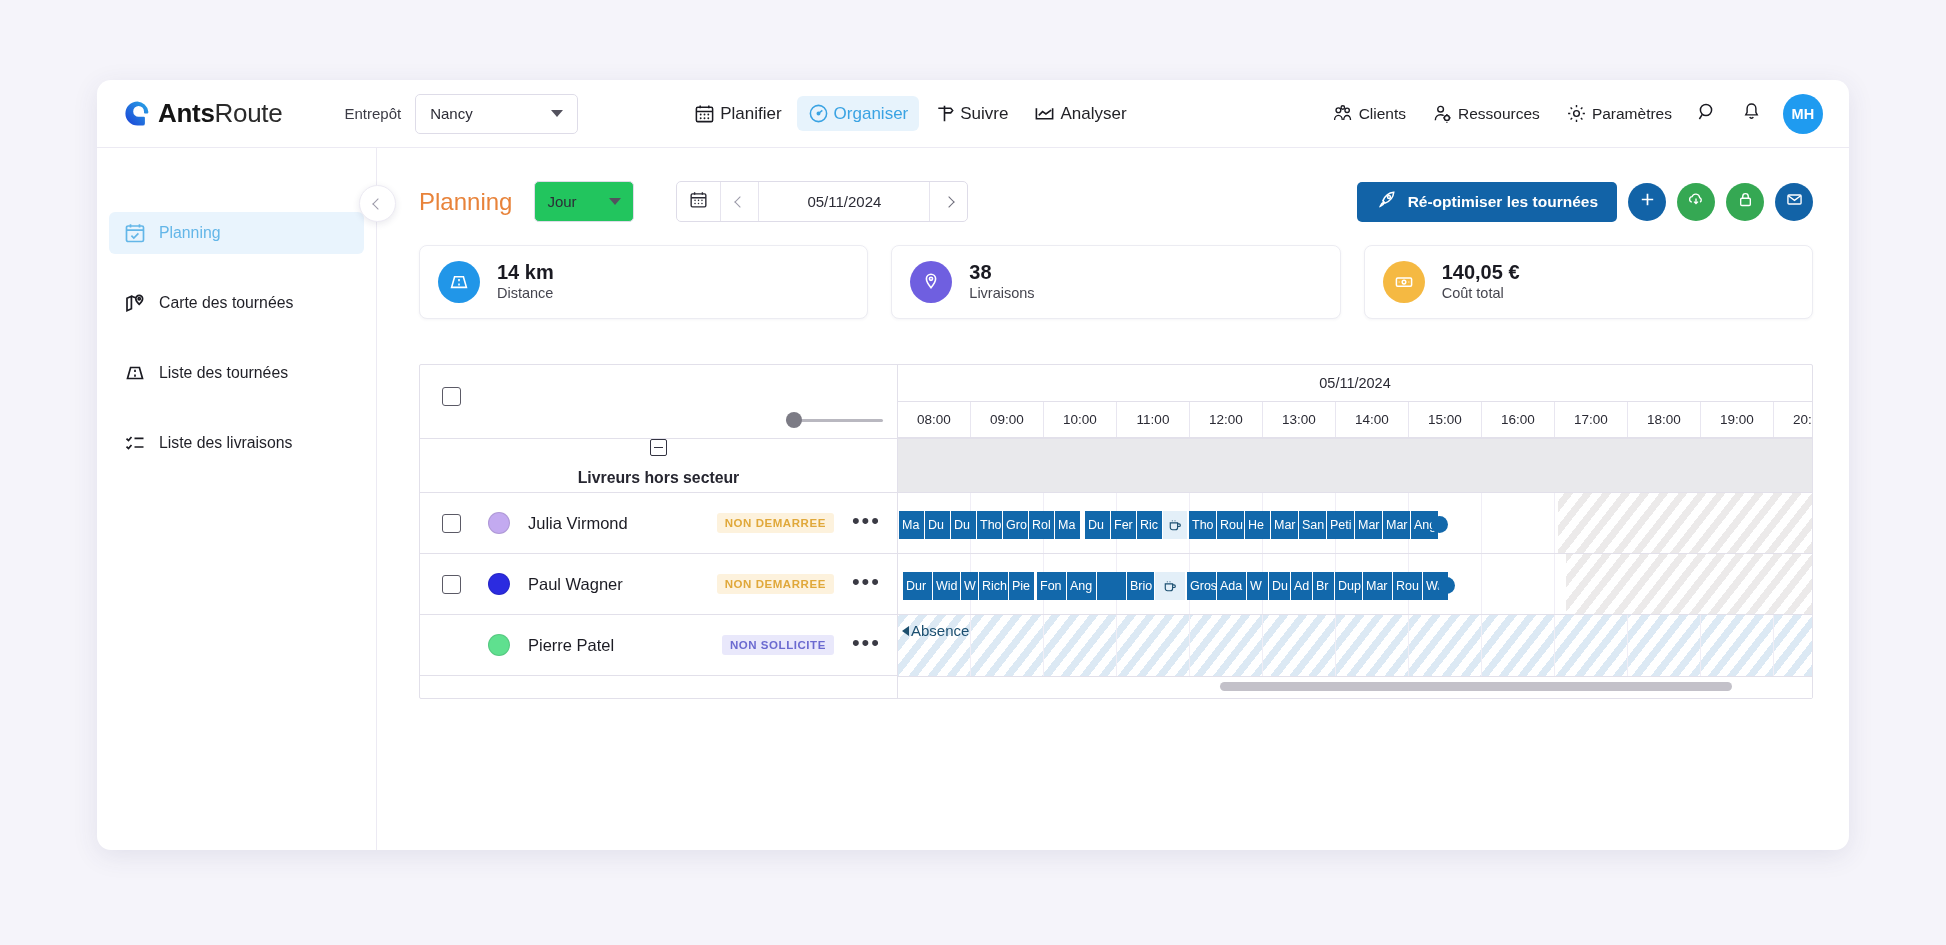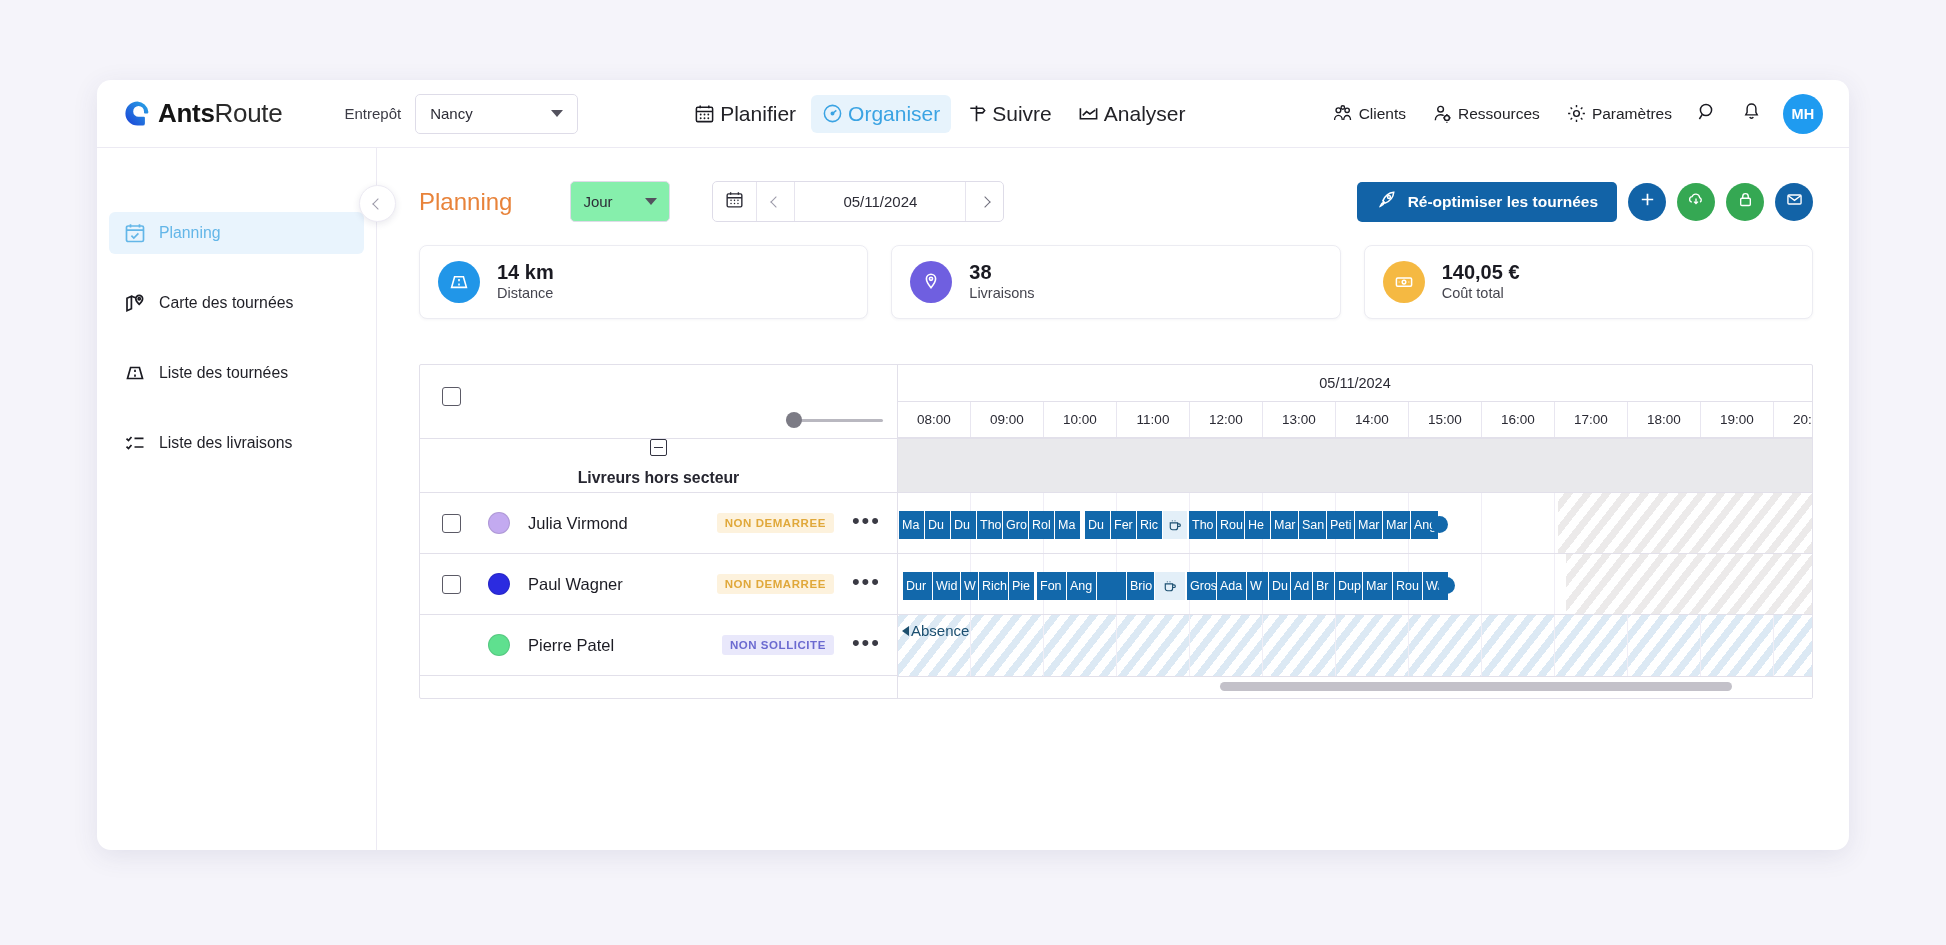--- a/index.html
+++ b/index.html
@@ -47,21 +47,21 @@
     background: #fff;
     cursor: pointer;
   }
   .warehouse-select .val { font-size: 15px; color: #2c2c36; }
   .caret { width: 0; height: 0; border-left: 6px solid transparent; border-right: 6px solid transparent; border-top: 7px solid #53525e; }
 
   .mainnav { display: flex; align-items: center; margin-left: 105px; gap: 4px; }
   .navitem {
     display: flex; align-items: center; gap: 5px;
     padding: 7px 11px; border-radius: 6px;
-    font-size: 21px; color: #232328;
+    font-size: 17px; color: #232328;
     cursor: pointer; white-space: nowrap;
   }
   .navitem.active { background: #e7f3fc; color: #3aa3e3; }
   .navitem svg { display: block; }
 
   .rightnav { display: flex; align-items: center; gap: 4px; margin-left: auto; margin-right: 26px; }
   .rightnav .navitem { font-size: 15.5px; }
   .iconbtn { width: 40px; height: 40px; display: flex; align-items: center; justify-content: center; cursor: pointer; border-radius: 50%; }
   .avatar {
     width: 40px; height: 40px; border-radius: 50%;
@@ -102,21 +102,21 @@
     box-shadow: 0 2px 7px rgba(40,40,80,0.10);
     display: flex; align-items: center; justify-content: center;
     cursor: pointer; z-index: 5;
   }
 
   .toolbar { display: flex; align-items: center; padding: 33px 36px 0 42px; }
   .page-title { font-size: 24px; color: #e8833a; font-weight: 400; margin-right: 22px; white-space: nowrap; }
   .period-select {
     width: 100px; height: 41px; border: 1px solid #dedce8; border-radius: 5px;
     display: flex; align-items: center; justify-content: space-between;
-    padding: 0 12px; cursor: pointer; background: #86efac; margin-left: 36px;
+    padding: 0 12px; cursor: pointer; background: #22c55e;
   }
   .period-select .val { font-size: 15px; color: #2c2c36; }
 
   .datenav {
     display: flex; align-items: center; height: 41px;
     border: 1px solid #dedce8; border-radius: 5px; overflow: hidden;
     margin-left: 42px; background: #fff;
   }
   .datenav-cell { height: 100%; display: flex; align-items: center; justify-content: center; cursor: pointer; }
   .datenav-cal { width: 44px; border-right: 1px solid #e6e4ee; }

